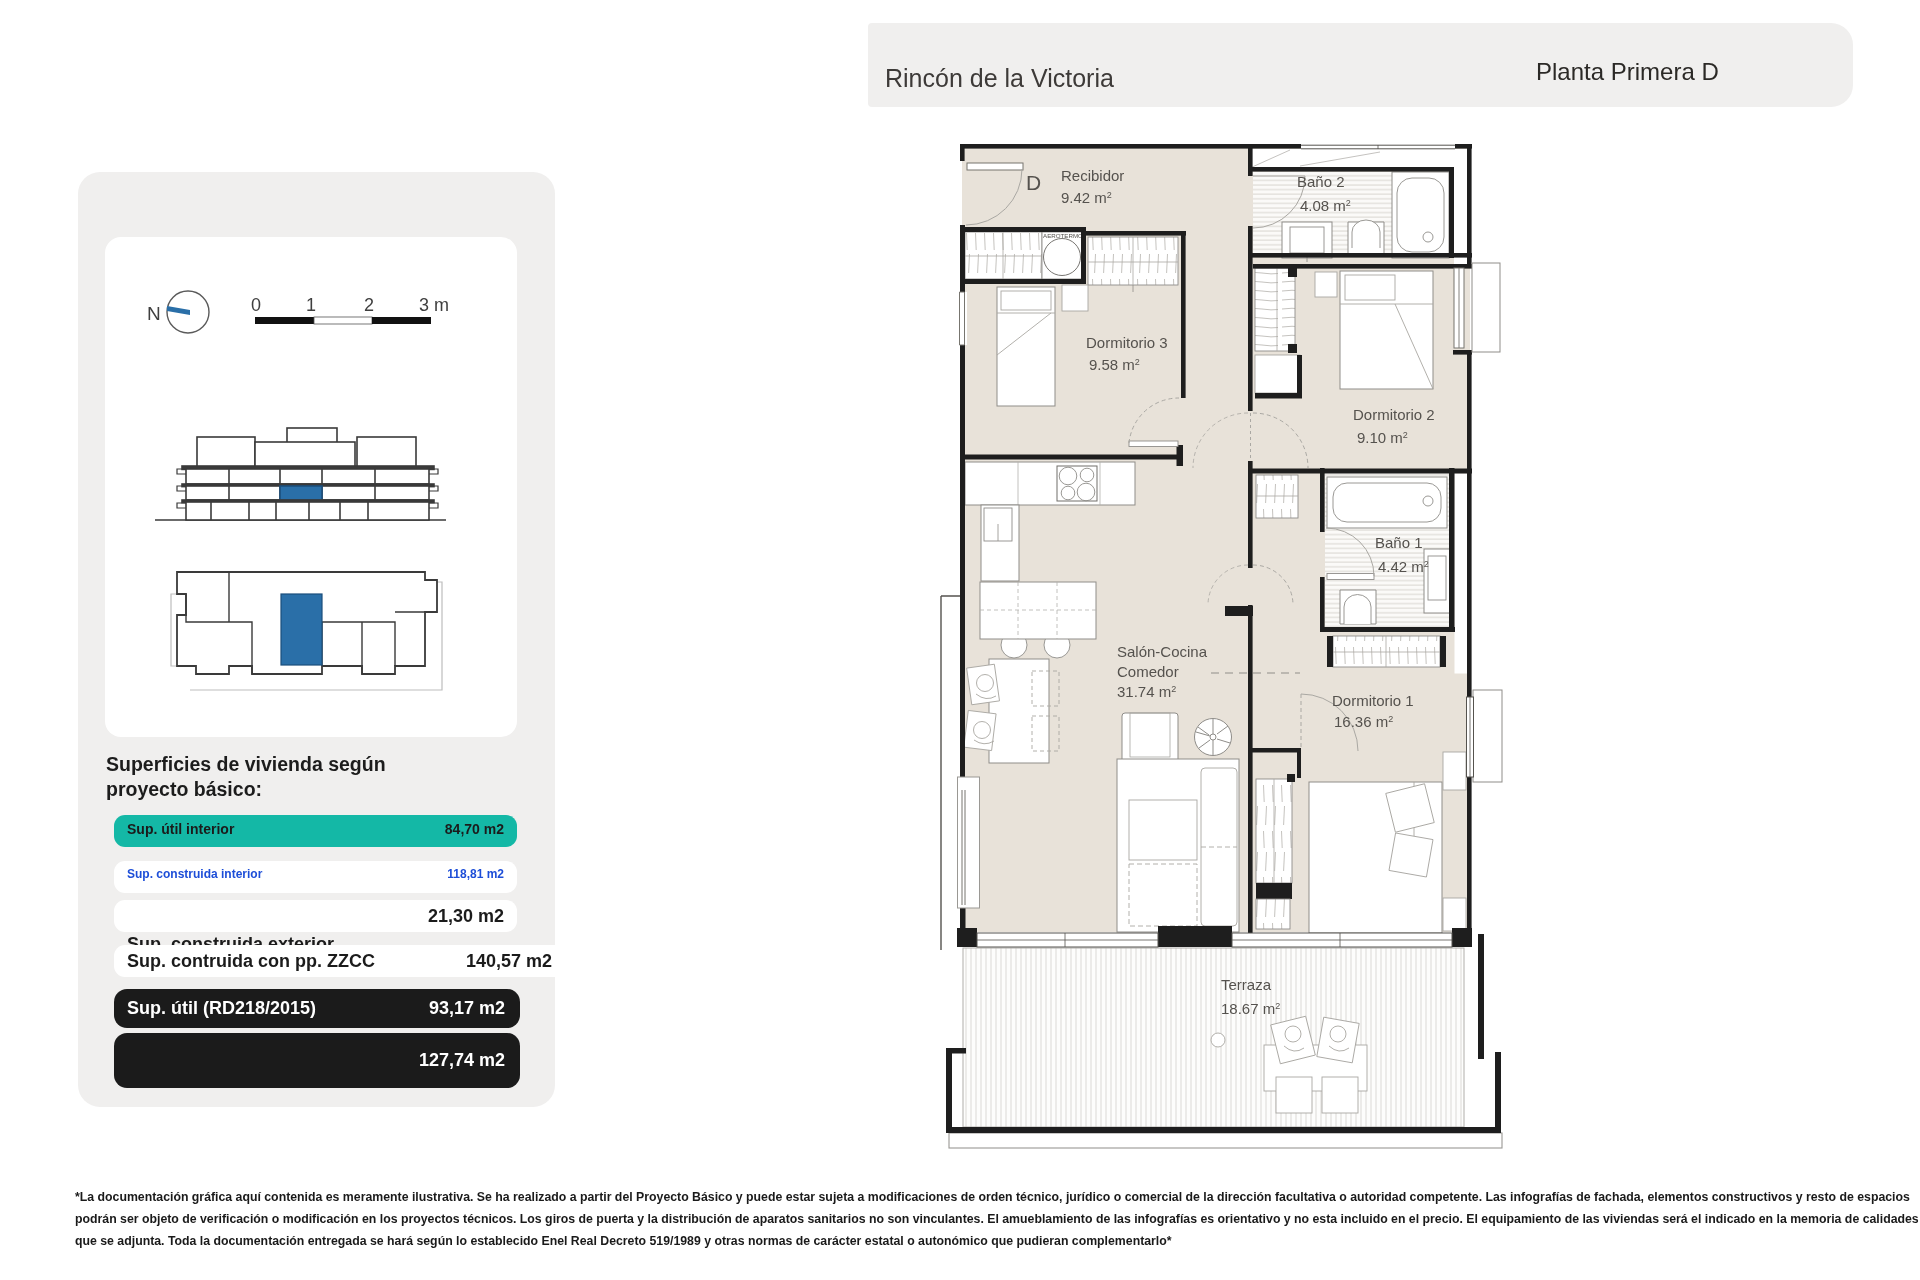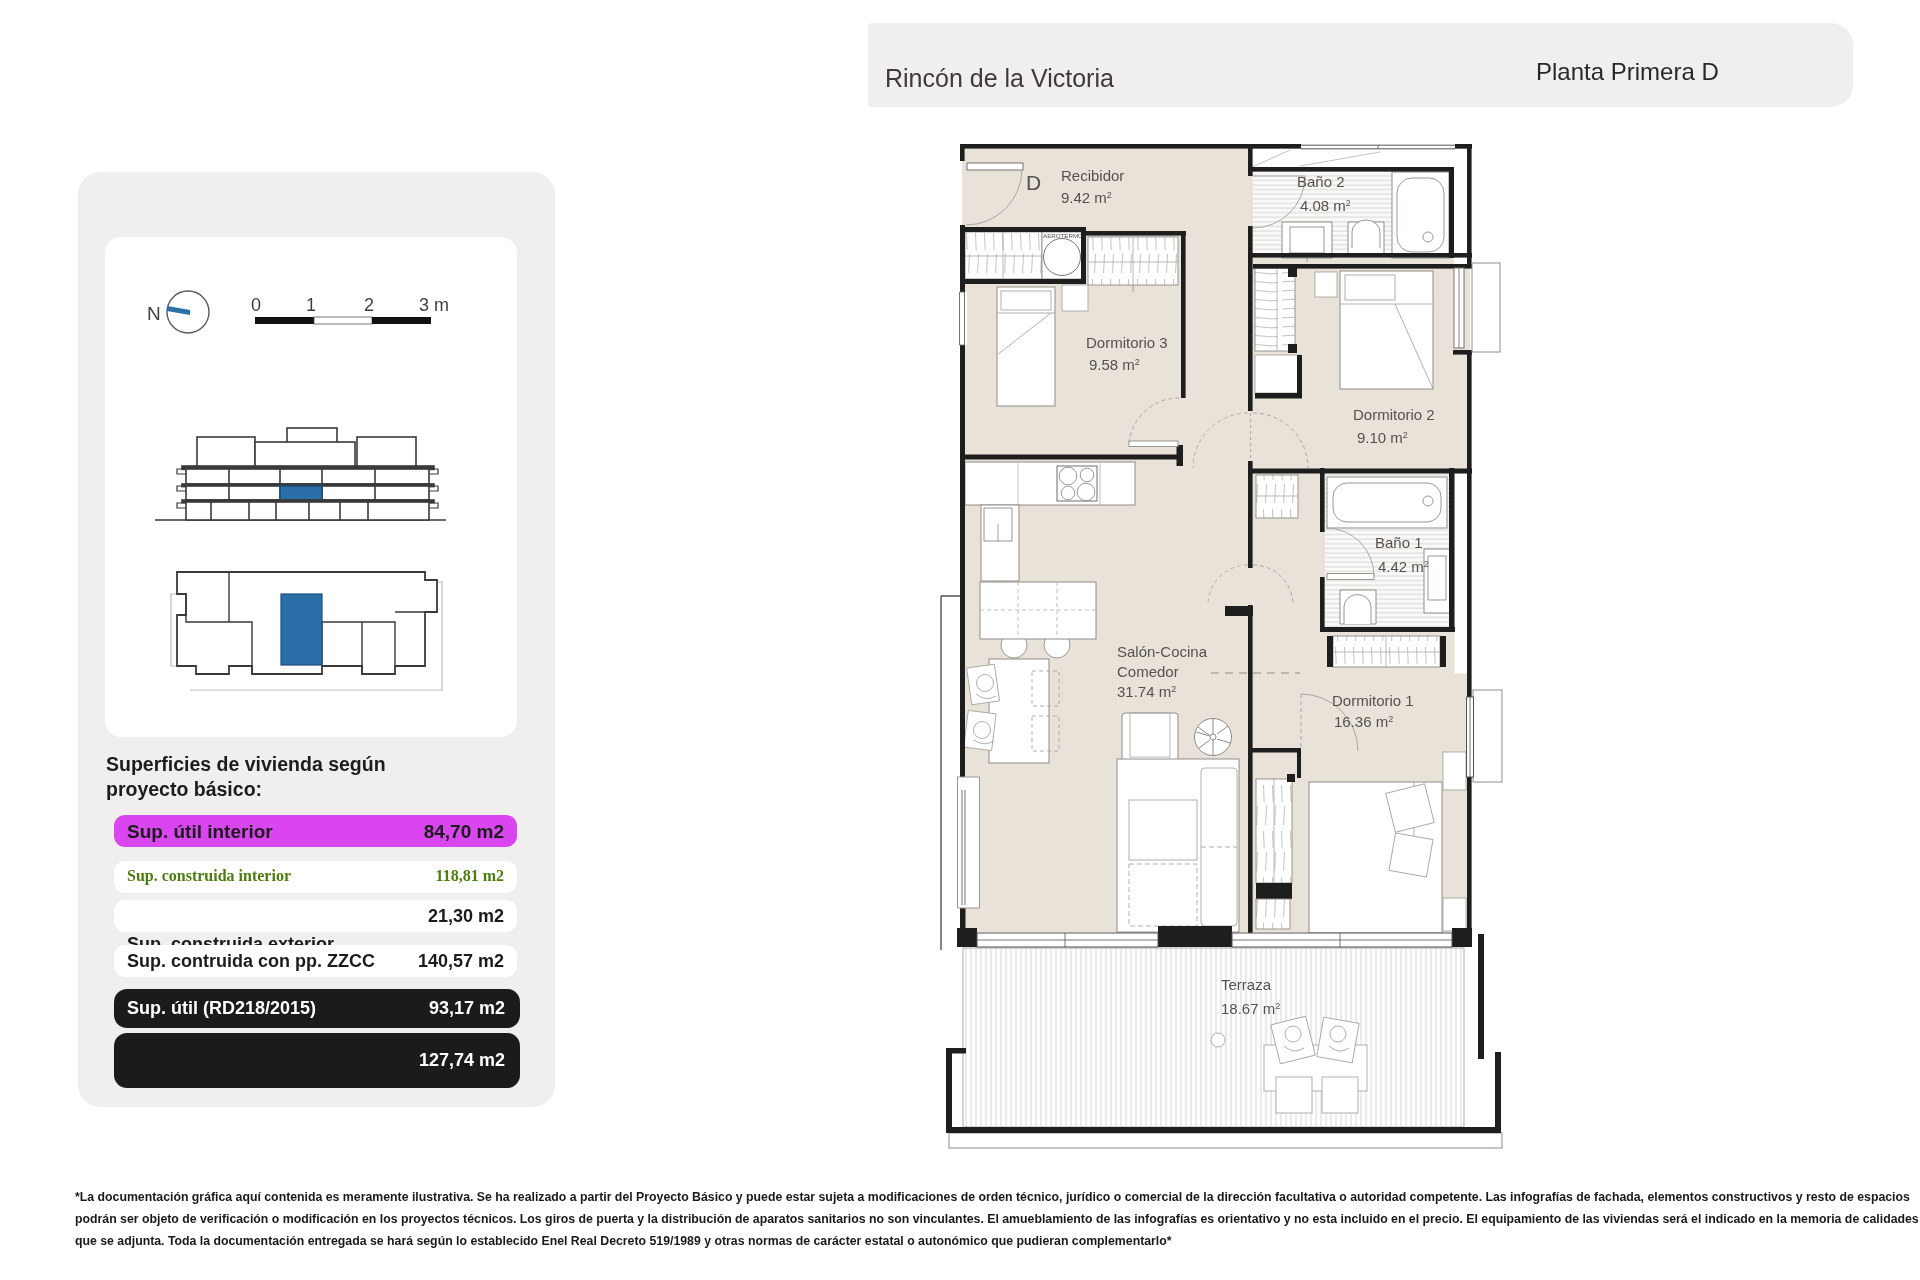--- a/index.html
+++ b/index.html
@@ -85,36 +85,36 @@
     <path d="M185,572 L425,572 L425,580 L437,580 L437,612 L425,612 L425,666 L395,666 L395,674 L362,674 L362,666 L322,666 L322,674 L252,674 L252,666 L229,666 L229,674 L196,674 L196,666 L177,666 L177,615 L186,615 L186,594 L177,594 L177,572 Z" fill="#ffffff" stroke="#3a3a3a" stroke-width="1.8"></path>
 
     <path d="M229,572 L229,622 L252,622 L252,674 M229,622 L186,622 L186,594 M322,666 L322,622 L362,622 L362,674 M362,622 L395,622 L395,666 M425,612 L395,612" fill="none" stroke="#3a3a3a" stroke-width="1.4"></path>
 
     <rect x="281" y="594" width="41" height="71" fill="#2a6fa8" stroke="#1c4f7c" stroke-width="1.2"></rect>
   </g>
 </svg>
 
 <div class="abs" style="left:106px;top:752px;width:400px;font-size:19.5px;font-weight:700;color:#1c1c1c;line-height:25px;">Superficies de vivienda según<br>proyecto básico:</div>
 
-<div class="abs" style="left:114px;top:815px;width:403px;height:32px;background:#d946ef;border-radius:11px;font-size:19px;font-weight:700;color:#1b1b1b;">
+<div class="abs" style="left:114px;top:815px;width:403px;height:32px;background:#14b8a6;border-radius:11px;font-size:14px;font-weight:700;color:#1b1b1b;">
     <span class="abs" style="left:13px;top:6px;">Sup. útil interior</span>
     <span class="abs" style="right:13px;top:6px;">84,70 m2</span>
   </div>
 
-<div class="abs" style="left:114px;top:861px;width:403px;height:32px;background:#ffffff;border-radius:11px;font-size:16px;font-weight:700;color:#4d7c0f;font-family:Liberation Serif, serif;">
+<div class="abs" style="left:114px;top:861px;width:403px;height:32px;background:#ffffff;border-radius:11px;font-size:12px;font-weight:700;color:#1d4ed8;">
     <span class="abs" style="left:13px;top:6px;">Sup. construida interior</span>
     <span class="abs" style="right:13px;top:6px;">118,81 m2</span>
   </div>
 
 <div class="abs" style="left:114px;top:900px;width:403px;height:32px;background:#ffffff;border-radius:11px;font-size:18px;font-weight:700;color:#1b1b1b;">
     <span class="abs" style="left:13px;top:6px;margin-top:28px;">Sup. construida exterior</span>
     <span class="abs" style="right:13px;top:6px;">21,30 m2</span>
   </div>
 
-<div class="abs" style="left:114px;top:945px;width:403px;height:32px;background:#ffffff;border-radius:11px;font-size:18px;font-weight:700;color:#1b1b1b;">
+<div class="abs" style="left:114px;top:945px;width:403px;height:32px;background:#ffffff;border-radius:11px;font-size:18px;font-weight:700;color:#1b1b1b;padding-left:48px;">
     <span class="abs" style="left:13px;top:6px;">Sup. contruida con pp. ZZCC</span>
     <span class="abs" style="right:13px;top:6px;">140,57 m2</span>
   </div>
 
 <div class="abs" style="left:114px;top:989px;width:406px;height:39px;background:#1b1b1b;border-radius:13px;font-size:18px;font-weight:700;color:#ffffff;">
     <span class="abs" style="left:13px;top:9px;">Sup. útil (RD218/2015)</span>
     <span class="abs" style="right:15px;top:9px;">93,17 m2</span>
   </div>
 
 <div class="abs" style="left:114px;top:1033px;width:406px;height:55px;background:#1b1b1b;border-radius:13px;font-size:18px;font-weight:700;color:#ffffff;">

